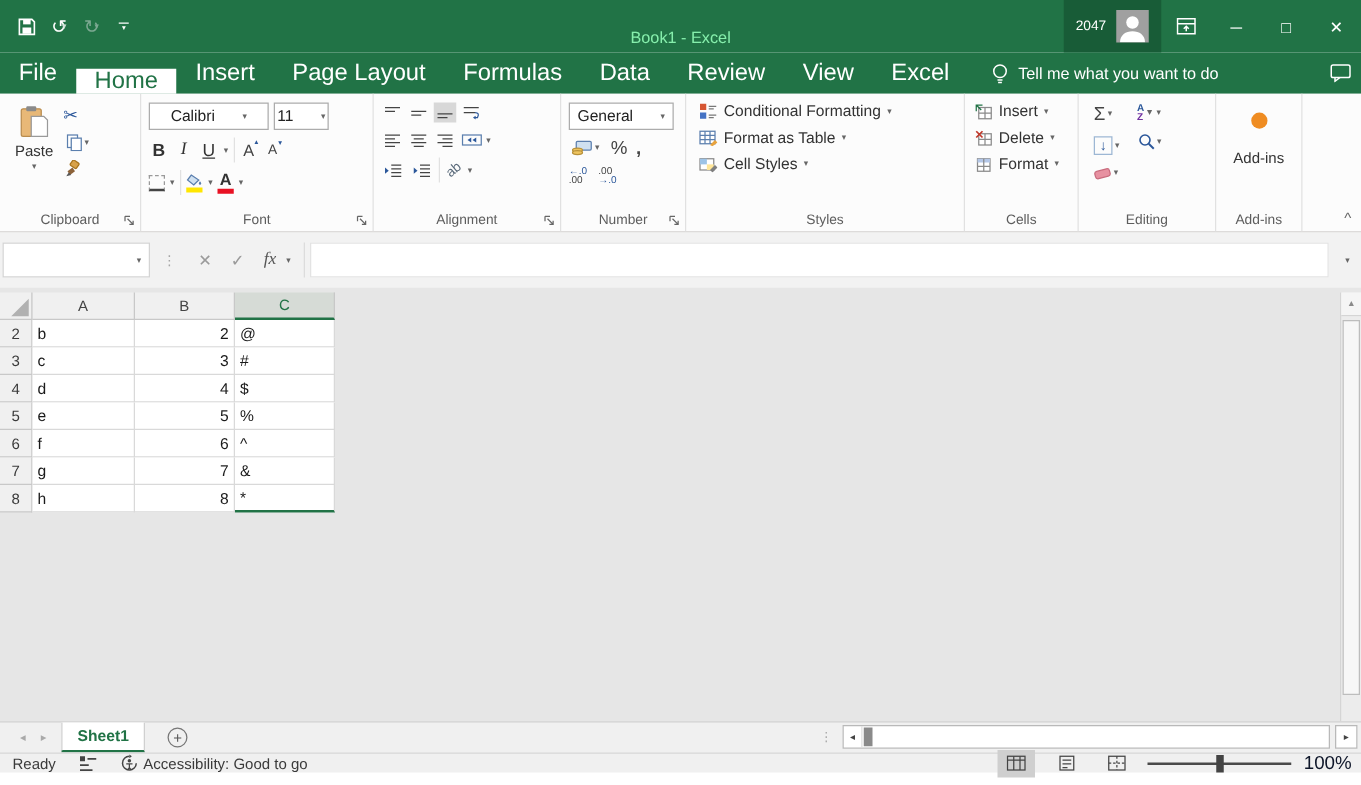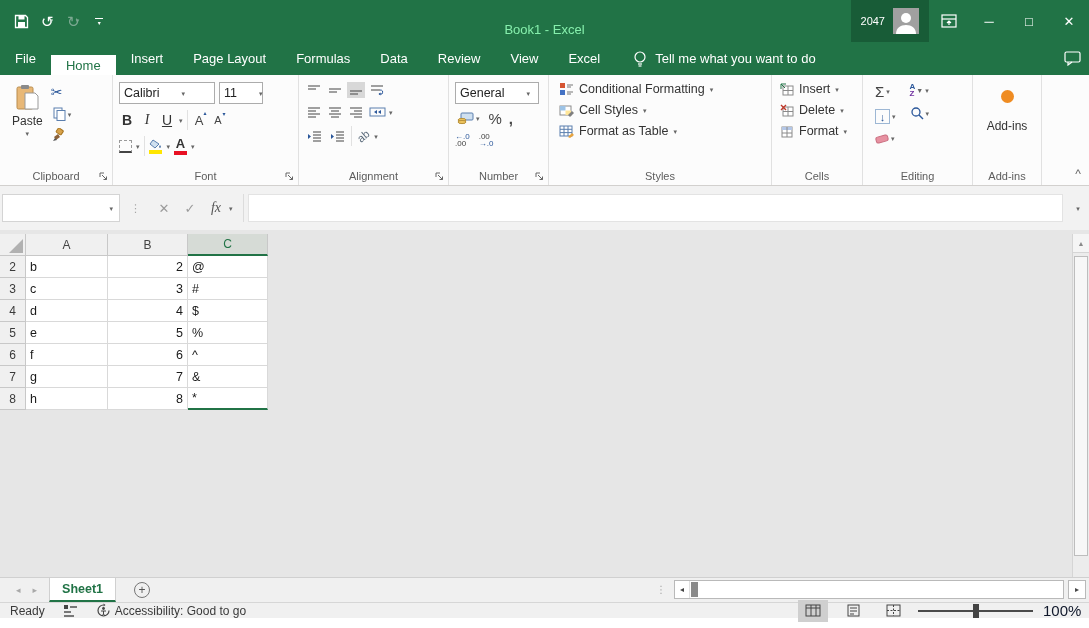--- a/index.html
+++ b/index.html
@@ -20,21 +20,21 @@
   .tb-title { position:absolute; left:0; right:0; text-align:center; font-size:13px; color:#86efac; pointer-events:none;margin-top:17px; }
   .tb-right { position:absolute; right:0; top:0; height:42px; display:flex; align-items:center; }
   .acct { height:42px; background:#185c37; display:flex; align-items:center; gap:8px; padding:0 10px; }
   .acct-count { font-size:11px; color:#fff; }
   .avatar { width:26px; height:26px; background:#a0a0a0; display:flex; align-items:flex-end; justify-content:center; overflow:hidden; }
   .winbtn { width:40px; height:42px; display:flex; align-items:center; justify-content:center; color:#fff; font-size:13px; }
   .ribbon-display { width:40px; height:42px; display:flex; align-items:center; justify-content:center; }
 
   
   .tabrow { position:absolute; top:42px; left:0; width:100%; height:33px; background:#217346; display:flex; align-items:stretch; color:#fff; }
-  .rtab { display:flex; align-items:center; padding:0 15px; font-size:13px; cursor:default; }
+  .rtab { display:flex; align-items:center; padding:0 15px; font-size:19px; cursor:default; }
   .rtab.active { background:#fff; color:#217346; margin-top:13px; padding-top:0; }
   .tellme { display:flex; align-items:center; gap:8px; margin-left:18px; font-size:13px; }
   .comment-btn { position:absolute; right:8px; top:0; height:33px; display:flex; align-items:center; }
 
   
   .ribbon { position:absolute; top:75px; left:0; width:100%; height:111px; background:#fcfcfc; border-bottom:1px solid #d2d0ce; display:flex; }
   .grp { position:relative; border-right:1px solid #e1e1e1; height:100%; flex:0 0 auto; }
   .grp-label { position:absolute; bottom:3px; left:0; right:0; text-align:center; font-size:11px; color:#5d5d5d; }
   .launcher { position:absolute; bottom:4px; right:4px; }
   .grp-body { padding:7px 6px 0 6px; height:88px; }
@@ -45,21 +45,21 @@
   .bigbtn { display:flex; flex-direction:column; align-items:center; justify-content:flex-start; gap:2px; padding-top:2px; }
   .bigbtn .blabel { font-size:12px; color:#333; }
 
   
   .g-clipboard { width:113px; }
   .g-clipboard .grp-body { display:flex; gap:8px; padding-left:12px; }
   .clip-col { display:flex; flex-direction:column; gap:6px; padding-top:2px; }
 
   
   .g-font { width:186px; }
-  .selbox { border:1px solid #acacac; background:#fff; height:22px; display:flex; align-items:center; justify-content:flex-start; padding:0 4px; font-size:12.5px; color:#222;gap:22px; }
+  .selbox { border:1px solid #acacac; background:#fff; height:22px; display:flex; align-items:center; justify-content:center; padding:0 4px; font-size:12.5px; color:#222;gap:22px; }
   .fname { width:96px; }
   .fsize { width:44px; }
   .biu { font-size:14px; color:#333; width:16px; text-align:center; }
   .biu.b { font-weight:bold; }
   .biu.i { font-style:italic; font-family:"Liberation Serif", serif; }
   .biu.u { text-decoration:underline; }
   .fontsz { position:relative; font-size:13px; color:#444; width:15px; text-align:center; }
   .fontsz .mk { position:absolute; top:-4px; right:0; font-size:6px; color:#2b579a; }
   .vsep { width:1px; height:20px; background:#e1e1e1; }
   .borders-ic { width:13px; height:13px; border:1px dashed #9a9a9a; border-bottom:2px solid #444; }
@@ -466,38 +466,38 @@
               <line x1="8" y1="3" x2="14" y2="3" stroke="#777"></line>
               <line x1="8" y1="5" x2="12" y2="5" stroke="#777"></line>
               <line x1="8" y1="10" x2="14" y2="10" stroke="#777"></line>
               <line x1="8" y1="12" x2="12" y2="12" stroke="#777"></line>
             </svg>
           <span>Conditional Formatting</span>
           <span class="chev">▾</span>
         </div>
         <div class="stylerow">
           <svg width="15" height="13" viewBox="0 0 15 13">
-              <rect x="1" y="2" width="11" height="9" fill="#fff" stroke="#8a8a8a"></rect>
-              <rect x="1" y="2" width="5.5" height="4.5" fill="#9dc3e6"></rect>
-              <rect x="6.5" y="6.5" width="5.5" height="4.5" fill="#ffe699"></rect>
-              <path d="M9 11 L13 7 L15 9 L11 13 z" fill="#7f7f7f"></path>
-            </svg>
-          <span>Cell Styles</span>
-          <span class="chev">▾</span>
-        </div>
-        <div class="stylerow">
-          <svg width="15" height="13" viewBox="0 0 15 13">
               <rect x="1" y="1" width="12" height="10" fill="#fff" stroke="#5b7fae"></rect>
               <line x1="1" y1="4.3" x2="13" y2="4.3" stroke="#5b7fae"></line>
               <line x1="1" y1="7.6" x2="13" y2="7.6" stroke="#5b7fae"></line>
               <line x1="5" y1="1" x2="5" y2="11" stroke="#5b7fae"></line>
               <line x1="9" y1="1" x2="9" y2="11" stroke="#5b7fae"></line>
               <path d="M9 12 L13 8 L15 10 L11 13 z" fill="#e8a33d"></path>
             </svg>
           <span>Format as Table</span>
+          <span class="chev">▾</span>
+        </div>
+        <div class="stylerow">
+          <svg width="15" height="13" viewBox="0 0 15 13">
+              <rect x="1" y="2" width="11" height="9" fill="#fff" stroke="#8a8a8a"></rect>
+              <rect x="1" y="2" width="5.5" height="4.5" fill="#9dc3e6"></rect>
+              <rect x="6.5" y="6.5" width="5.5" height="4.5" fill="#ffe699"></rect>
+              <path d="M9 11 L13 7 L15 9 L11 13 z" fill="#7f7f7f"></path>
+            </svg>
+          <span>Cell Styles</span>
           <span class="chev">▾</span>
         </div>
       </div>
       <span class="grp-label">Styles</span>
     </div>
 
     <div class="grp g-cells">
       <div class="grp-body" style="padding-left:8px;">
         <div class="stylerow">
           <svg width="14" height="13" viewBox="0 0 14 13">

